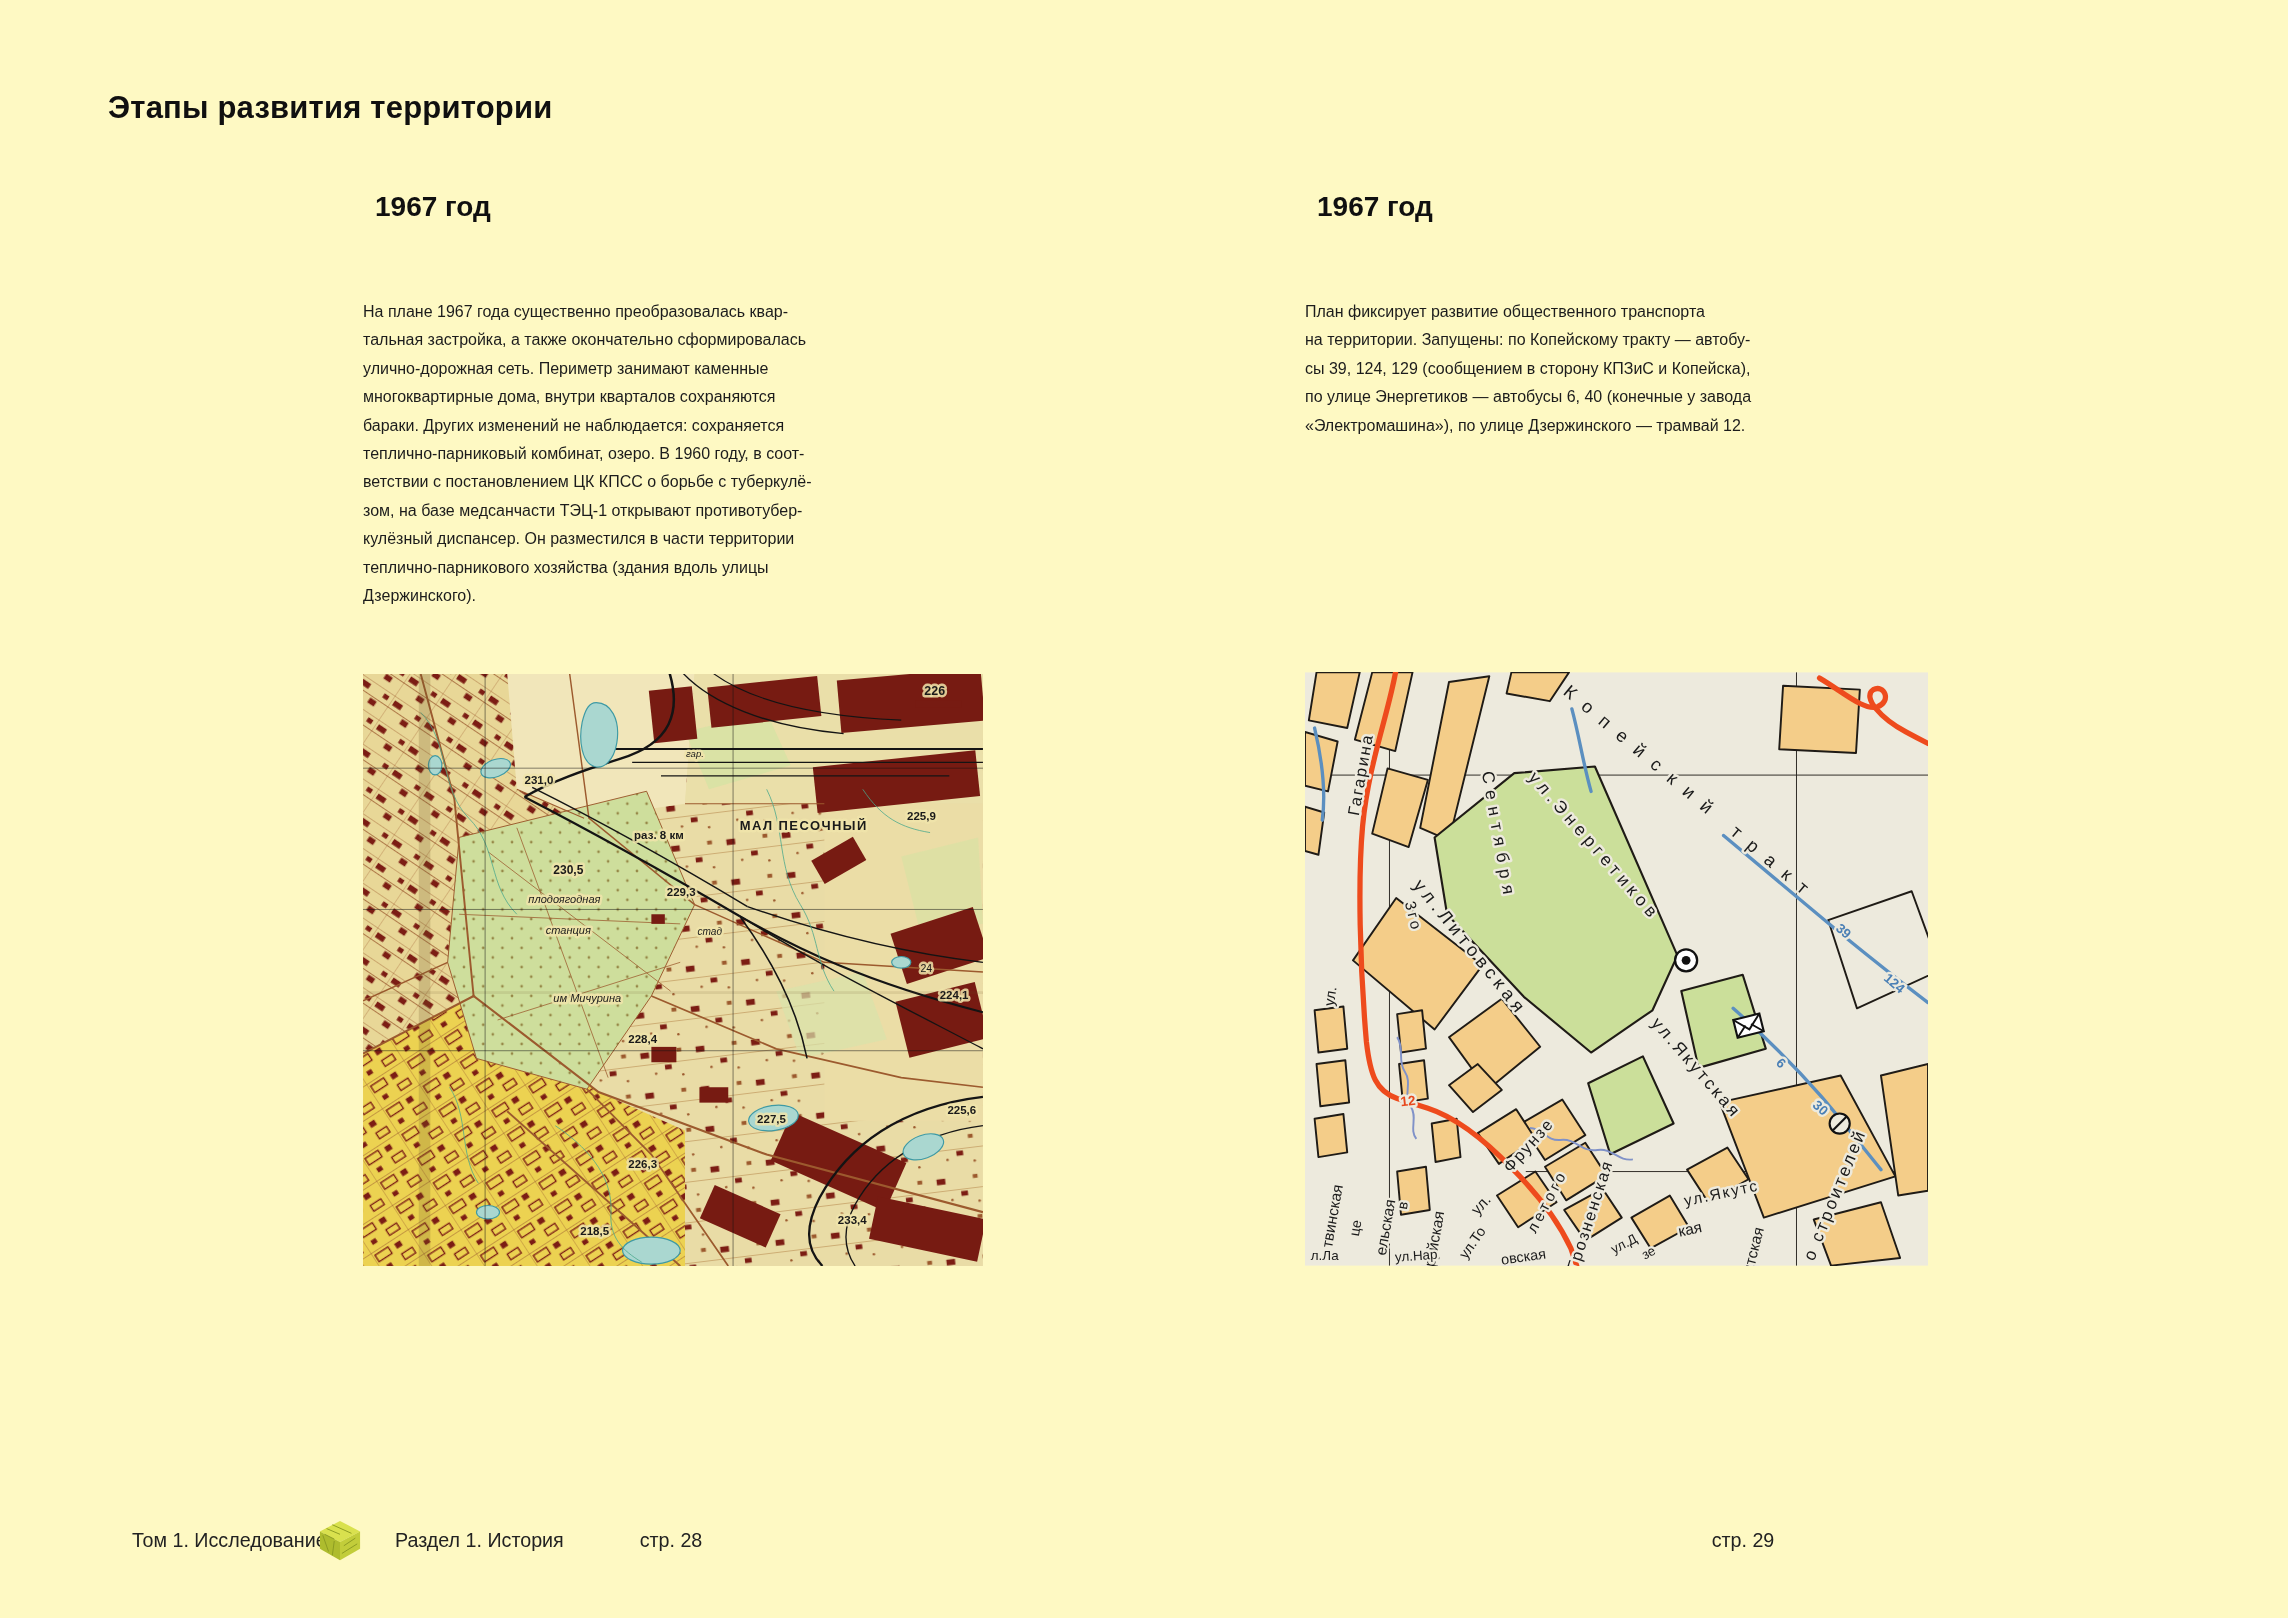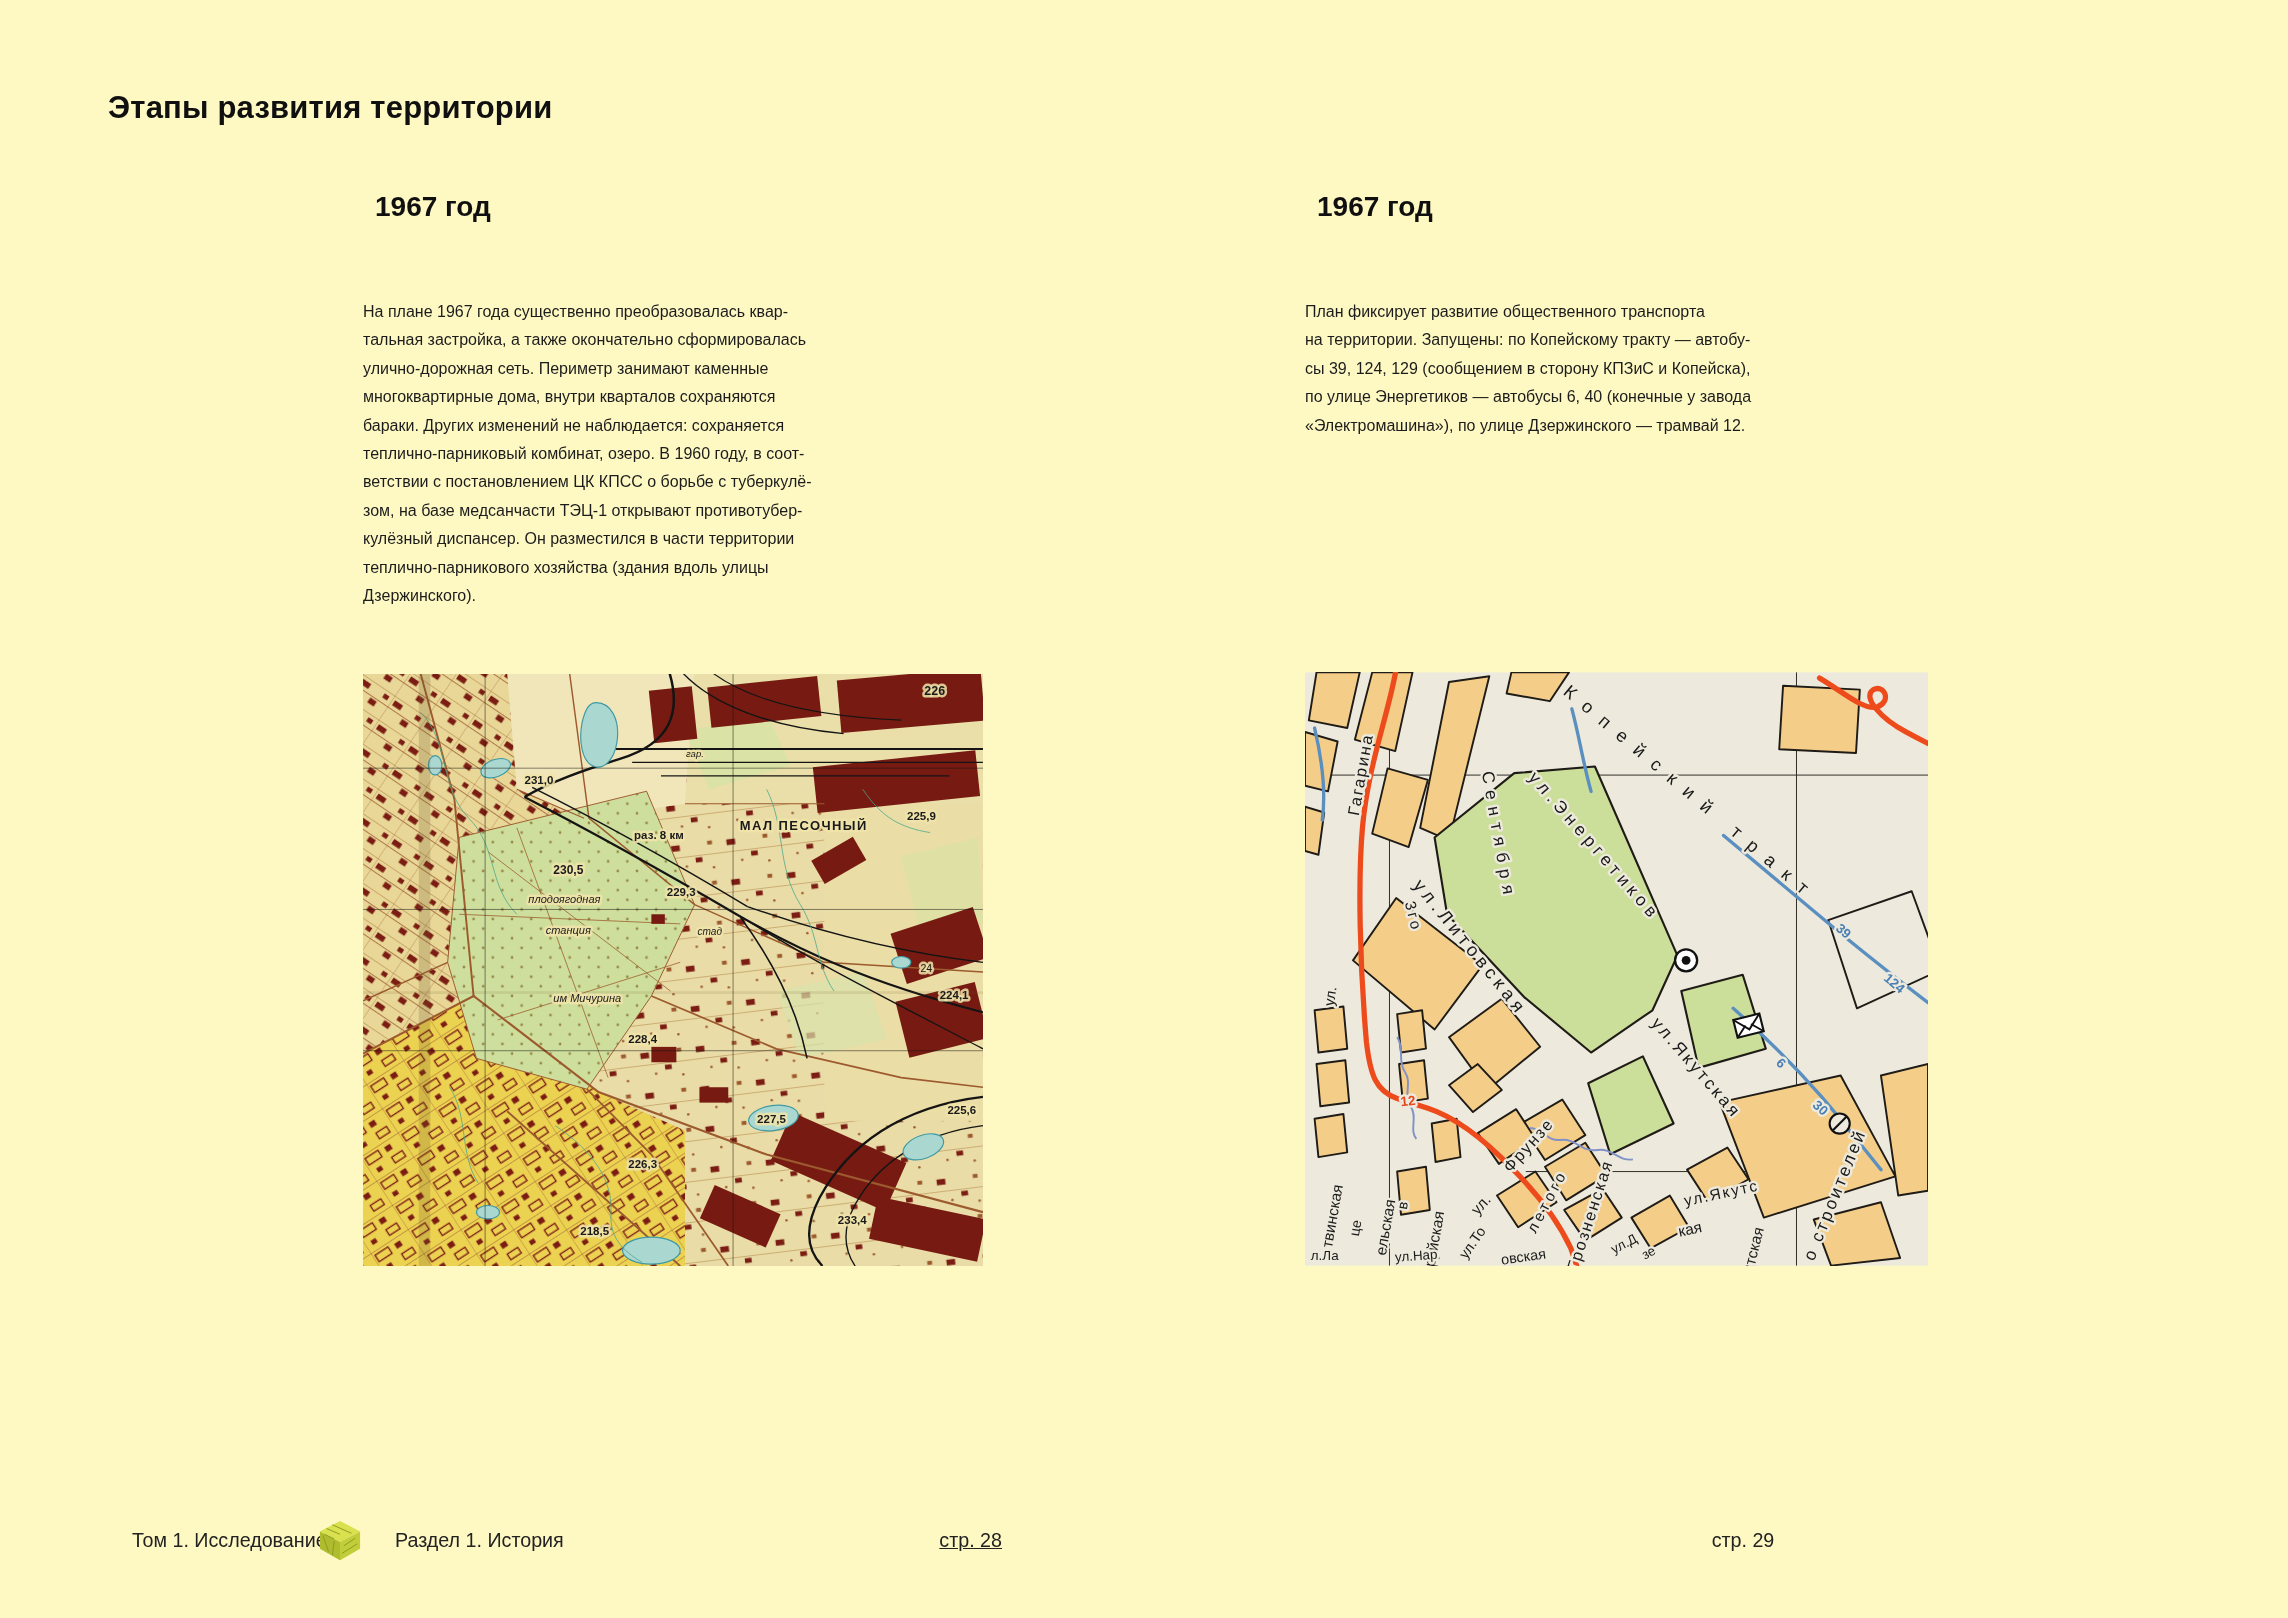--- a/index.html
+++ b/index.html
@@ -7,21 +7,21 @@
         font-family:"Liberation Sans", sans-serif;color:#1b1b1b;}
   .h1{position:absolute;left:108px;top:90px;font-size:31px;font-weight:800;letter-spacing:0.2px;color:#101010;}
   .h2{position:absolute;top:191px;font-size:28px;font-weight:800;color:#101010;margin-left:12px;}
   .col-left{left:363px;}
   .col-right{left:1305px;}
   .body-text{position:absolute;width:651px;font-size:16px;line-height:28.4px;color:#1c1c1c;white-space:pre-line;}
   .map{position:absolute;display:block;}
   .footer{position:absolute;top:1529px;font-size:19.7px;color:#222;}
   .footer-left{left:108px;display:flex;align-items:center;margin-left:24px;}
   .footer-sect{position:absolute;left:395px;}
-  .pageno-left{left:382px;width:620px;text-align:right;text-decoration:underline;}
+  .pageno-left{left:361px;width:620px;text-align:center;}
   .pageno-right{left:1305px;width:876px;text-align:center;}
   .cube{position:absolute;left:317px;top:1519px;width:46px;height:44px;}
   svg text{font-family:"Liberation Sans", sans-serif;}
 </style>
 </head>
 <body>
 
 <div id="page">
 
   <div class="h1">Этапы развития территории</div>

